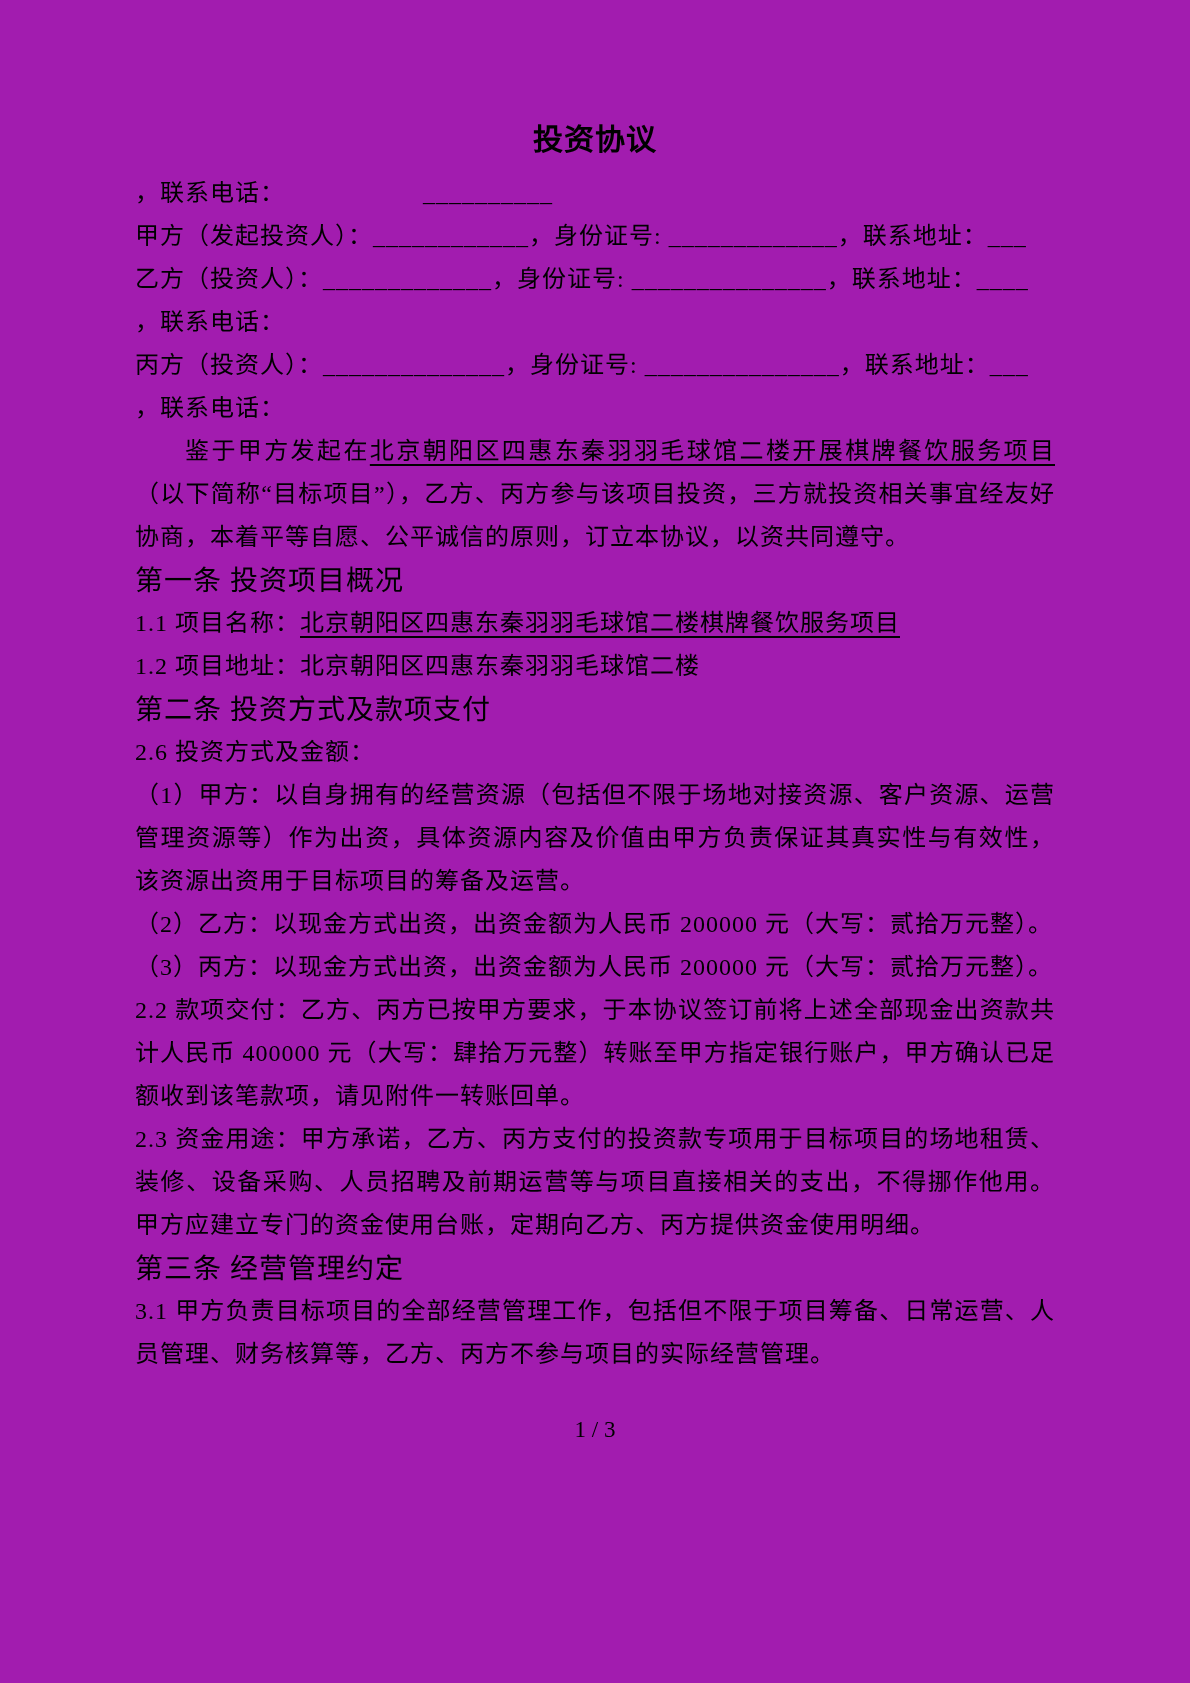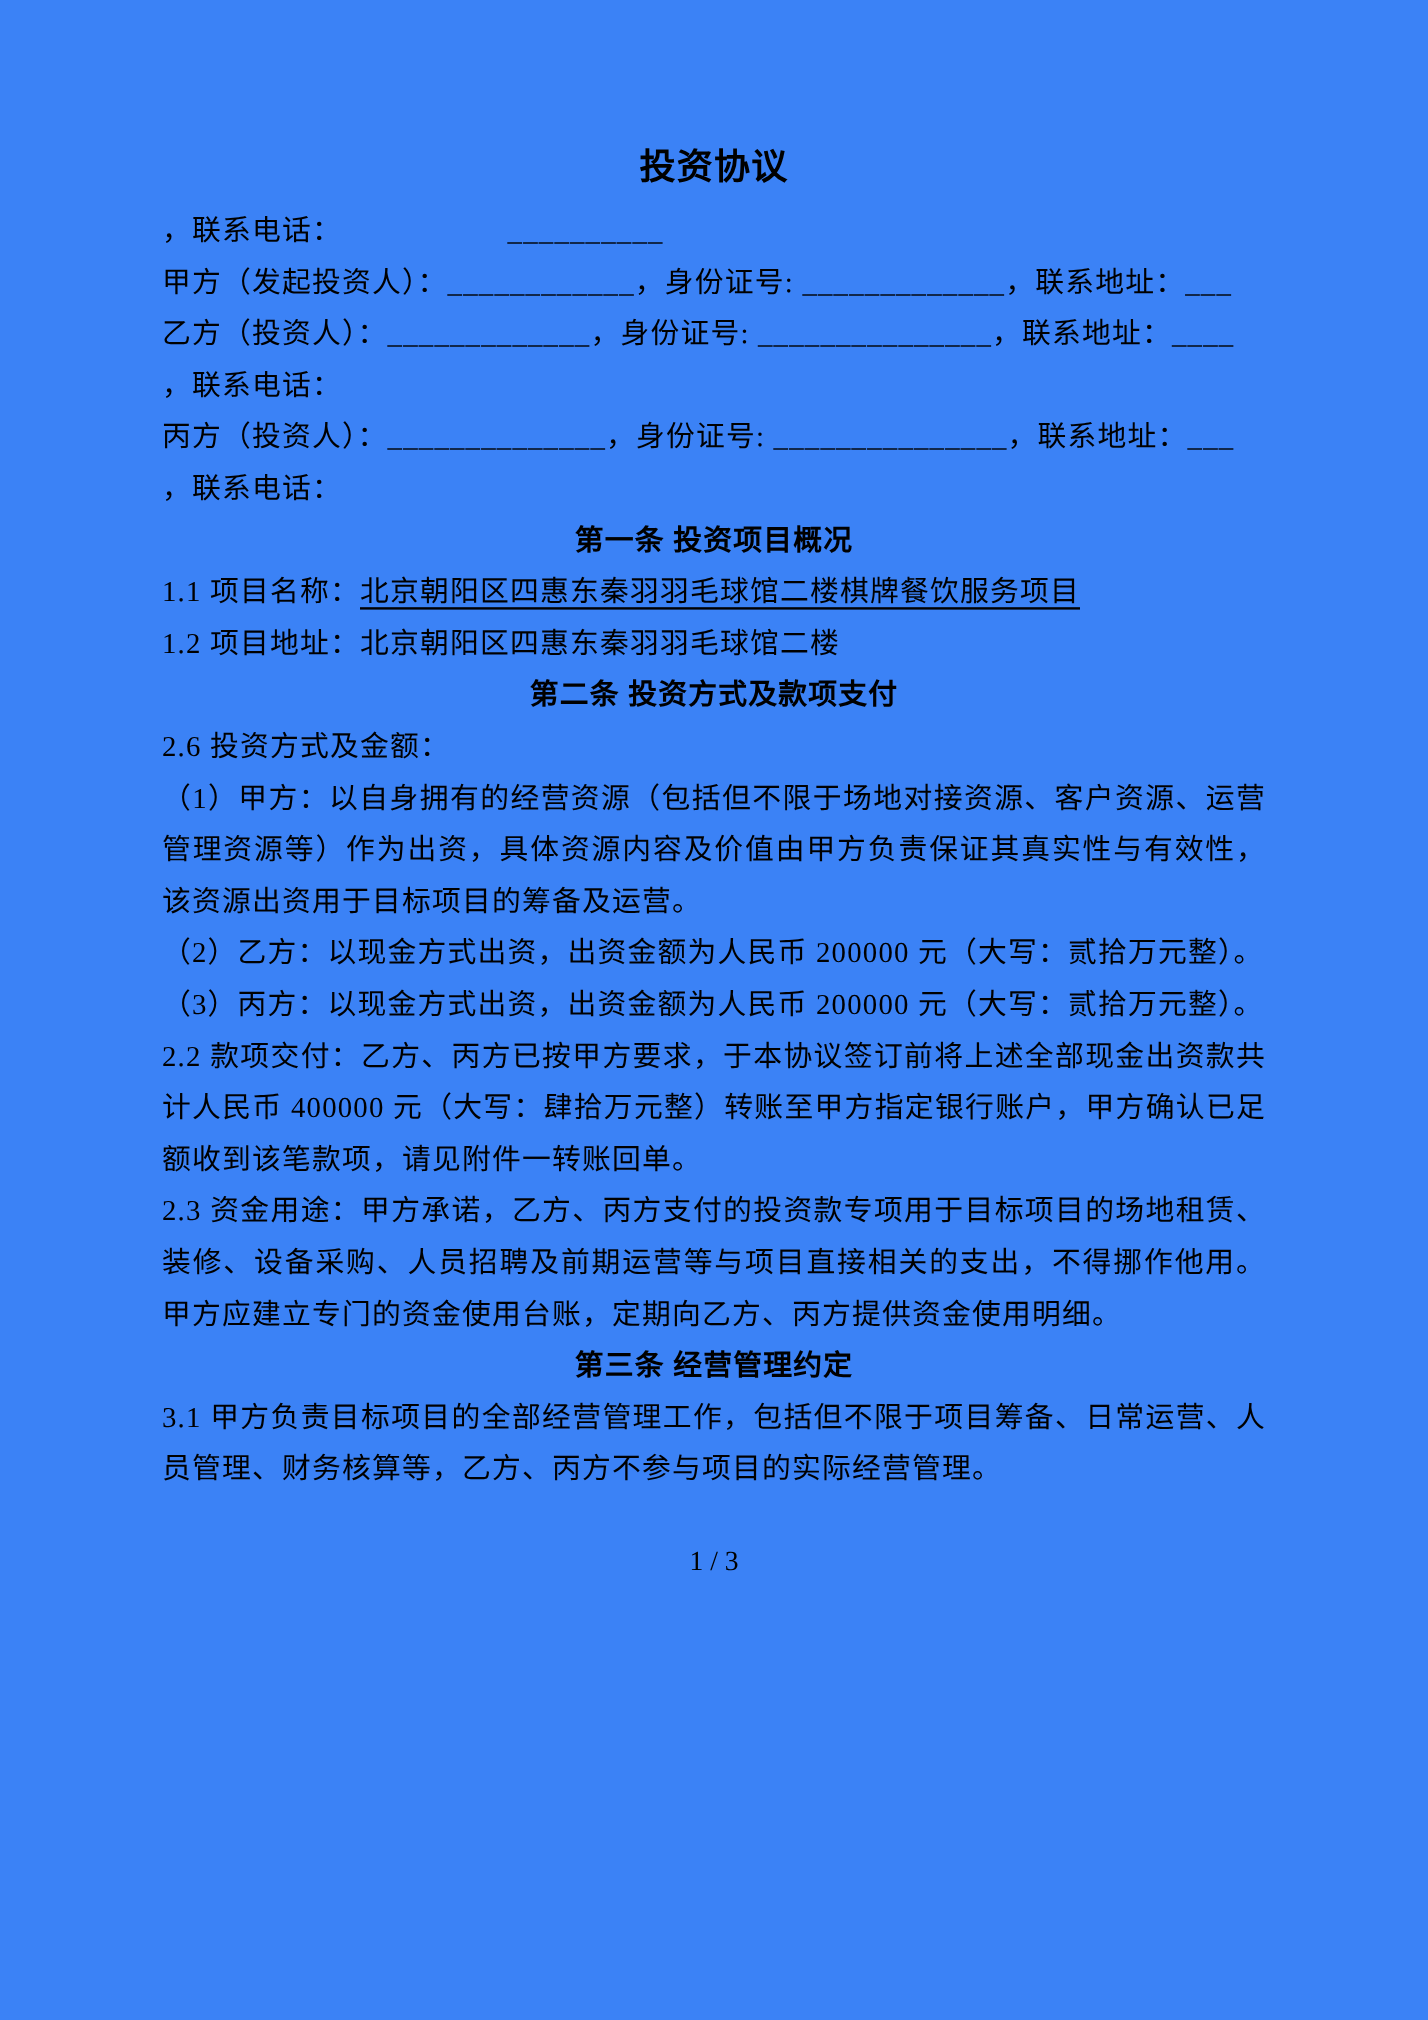--- a/index.html
+++ b/index.html
@@ -4,21 +4,21 @@
 <style>
   html, body {
     margin: 0;
     padding: 0;
     background: #ffffff;
   }
   .page {
     width: 1190px;
     min-height: 1683px;
     margin: 0 auto;
-    background: #3b82f6;
+    background: #a21caf;
     color: #000000;
     font-family: "Liberation Serif", "DejaVu Serif", serif;
     box-sizing: border-box;
     overflow: hidden;
   }
   .content {
     width: 920px;
     margin: 0 auto;
     padding-top: 116px;
     font-size: 24px;
@@ -37,26 +37,25 @@
     white-space: nowrap;
   }
   .para {
     margin: 0;
     text-align: justify;
   }
   .para.indent {
     text-indent: 50px;
   }
   .heading {
-    font-size: 24px;
-    font-weight: 700;
+    font-size: 28px;
+    font-weight: 400;
     margin: 0;
     line-height: 43px;
     letter-spacing: 1px;
-    text-align: center;
   }
   .ul {
     text-decoration: underline;
     text-decoration-thickness: 1.5px;
     text-underline-offset: 5px;
   }
   .footer {
     text-align: center;
     font-size: 23px;
     letter-spacing: 0;
@@ -77,20 +76,21 @@
     <div class="line"><span>甲方（发起投资人）：</span><span>____________</span><span>，身份证号: </span><span>_____________</span><span>，联系地址：</span><span>___</span></div>
 
     <div class="line"><span>乙方（投资人）：</span><span>_____________</span><span>，身份证号: </span><span>_______________</span><span>，联系地址：</span><span>____</span></div>
 
     <div class="line"><span>，联系电话：</span></div>
 
     <div class="line"><span>丙方（投资人）：</span><span>______________</span><span>，身份证号: </span><span>_______________</span><span>，联系地址：</span><span>___</span></div>
 
     <div class="line"><span>，联系电话：</span></div>
 
+    <p class="para indent"><span>鉴于甲方发起在</span><span class="ul">北京朝阳区四惠东秦羽羽毛球馆二楼开展棋牌餐饮服务项目</span><span>（以下简称“目标项目”），乙方、丙方参与该项目投资，三方就投资相关事宜经友好协商，本着平等自愿、公平诚信的原则，订立本协议，以资共同遵守。</span></p>
 
     <h2 class="heading">第一条 投资项目概况</h2>
 
     <p class="para"><span>1.1 项目名称：</span><span class="ul">北京朝阳区四惠东秦羽羽毛球馆二楼棋牌餐饮服务项目</span></p>
 
     <p class="para">1.2 项目地址：北京朝阳区四惠东秦羽羽毛球馆二楼</p>
 
     <h2 class="heading">第二条 投资方式及款项支付</h2>
 
     <p class="para">2.6 投资方式及金额：</p>

